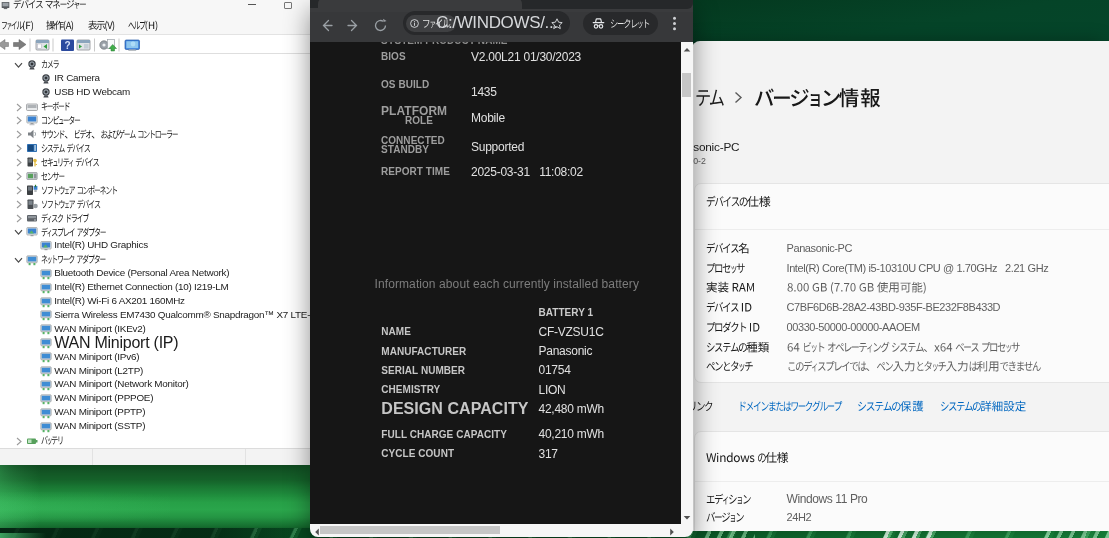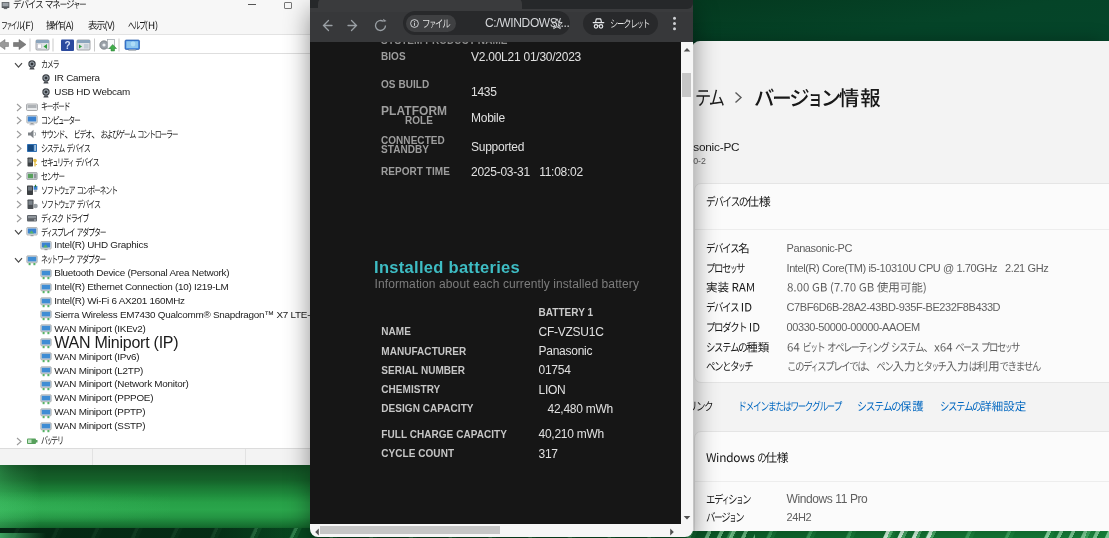--- a/index.html
+++ b/index.html
@@ -492,49 +492,48 @@
 
  <svg class="abs" style="left:362px;top:16px" width="5" height="15" viewBox="0 0 5 15">
   <circle cx="2.5" cy="2.2" r="1.5" fill="#cfd1d4"></circle>
       <circle cx="2.5" cy="7.5" r="1.5" fill="#cfd1d4"></circle>
       <circle cx="2.5" cy="12.8" r="1.5" fill="#cfd1d4"></circle>
  </svg>
 </div>
 <svg style="position:absolute;left:421.8px;top:16.7px;overflow:visible" width="30" height="14">
     <path transform="translate(0,10.5)" d="M7.4 -7.0 6.9 -7.4C6.7 -7.3 6.6 -7.3 6.4 -7.3C6.0 -7.3 2.6 -7.3 2.1 -7.3C1.8 -7.3 1.5 -7.4 1.2 -7.4V-6.5C1.5 -6.5 1.8 -6.5 2.1 -6.5C2.6 -6.5 6.0 -6.5 6.5 -6.5C6.4 -5.5 6.0 -4.0 5.4 -3.1C4.7 -2.0 3.7 -1.1 2.0 -0.6L2.6 0.2C4.2 -0.4 5.2 -1.4 6.0 -2.6C6.7 -3.7 7.1 -5.4 7.3 -6.5C7.3 -6.7 7.4 -6.8 7.4 -7.0Z M13.2 -5.3 12.9 -5.7C12.8 -5.7 12.6 -5.7 12.5 -5.7C12.2 -5.7 9.4 -5.7 9.2 -5.7C9.0 -5.7 8.7 -5.7 8.5 -5.8V-4.9C8.7 -4.9 9.0 -4.9 9.2 -4.9C9.4 -4.9 12.0 -4.9 12.4 -4.9C12.2 -4.4 11.7 -3.5 11.2 -3.0L11.7 -2.6C12.3 -3.2 12.8 -4.5 13.0 -5.0C13.1 -5.1 13.1 -5.2 13.2 -5.3ZM10.9 -4.2H10.3C10.3 -4.0 10.4 -3.8 10.4 -3.6C10.4 -2.2 10.2 -1.1 9.3 -0.1C9.2 0.1 9.0 0.2 8.9 0.2L9.3 0.8C10.8 -0.4 10.9 -2.0 10.9 -4.2Z M13.6 -3.8 13.9 -3.0C15.1 -3.4 16.3 -4.1 17.2 -4.7V-0.8C17.2 -0.4 17.1 0.1 17.1 0.3H18.0C17.9 0.1 17.9 -0.4 17.9 -0.8V-5.2C18.8 -5.9 19.6 -6.7 20.2 -7.6L19.7 -8.2C19.1 -7.4 18.2 -6.4 17.3 -5.8C16.4 -5.0 15.0 -4.3 13.6 -3.8Z M24.7 -0.2 25.1 0.2C25.2 0.2 25.3 0.1 25.4 0.0C26.4 -0.6 27.6 -1.7 28.4 -2.9L28.0 -3.6C27.3 -2.4 26.2 -1.5 25.4 -1.0C25.4 -1.4 25.4 -6.4 25.4 -7.1C25.4 -7.5 25.5 -7.8 25.5 -7.9H24.7C24.7 -7.8 24.7 -7.5 24.7 -7.1C24.7 -6.4 24.7 -1.3 24.7 -0.8C24.7 -0.6 24.7 -0.4 24.7 -0.2ZM20.7 -0.3 21.4 0.3C22.1 -0.5 22.6 -1.5 22.9 -2.6C23.1 -3.7 23.2 -5.9 23.2 -7.1C23.2 -7.4 23.2 -7.7 23.2 -7.8H22.4C22.5 -7.6 22.5 -7.4 22.5 -7.1C22.5 -5.9 22.5 -3.8 22.2 -2.9C22.0 -1.8 21.5 -0.9 20.7 -0.3Z" fill="#e9e9e9"></path>
   </svg>
-<div style="position:absolute;left:485px;top:16.4px;font-family:'Liberation Sans',sans-serif;font-size:12px;font-weight:400;color:#d5d7da;white-space:pre;line-height:14px;letter-spacing:-0.35px;">C:/WINDOWS/...</div>
+<div style="position:absolute;left:436px;top:16.4px;font-family:'Liberation Sans',sans-serif;font-size:17px;font-weight:400;color:#d5d7da;white-space:pre;line-height:14px;letter-spacing:-0.35px;">C:/WINDOWS/...</div>
 <svg style="position:absolute;left:609.9px;top:16.7px;overflow:visible" width="42" height="14">
     <path transform="translate(0,10.5)" d="M2.5 -8.1 2.1 -7.4C2.6 -7.0 3.5 -6.2 3.9 -5.9L4.3 -6.6C3.9 -6.9 3.0 -7.7 2.5 -8.1ZM1.2 -0.6 1.6 0.3C2.4 0.1 3.5 -0.4 4.4 -1.0C5.7 -2.0 6.8 -3.3 7.5 -4.8L7.1 -5.6C6.5 -4.1 5.4 -2.8 4.0 -1.8C3.2 -1.2 2.2 -0.8 1.2 -0.6ZM1.2 -5.7 0.9 -5.0C1.4 -4.7 2.3 -3.9 2.7 -3.5L3.0 -4.3C2.7 -4.6 1.7 -5.4 1.2 -5.7Z M7.7 -4.5V-3.5C8.0 -3.5 8.4 -3.6 8.8 -3.6C9.3 -3.6 12.3 -3.6 12.9 -3.6C13.2 -3.6 13.5 -3.5 13.7 -3.5V-4.5C13.5 -4.5 13.2 -4.5 12.9 -4.5C12.3 -4.5 9.3 -4.5 8.8 -4.5C8.4 -4.5 8.0 -4.5 7.7 -4.5Z M17.6 -8.2 16.8 -8.5C16.8 -8.2 16.7 -7.8 16.6 -7.6C16.2 -6.7 15.4 -5.2 14.0 -4.1L14.6 -3.5C15.4 -4.3 16.1 -5.2 16.6 -6.1H19.4C19.3 -5.2 18.8 -3.8 18.1 -2.9C17.4 -1.7 16.3 -0.8 14.8 -0.2L15.4 0.5C17.0 -0.3 17.9 -1.2 18.7 -2.4C19.4 -3.5 19.9 -4.9 20.2 -6.0C20.2 -6.2 20.3 -6.4 20.4 -6.6L19.8 -7.0C19.7 -6.9 19.5 -6.9 19.3 -6.9H17.0L17.2 -7.3C17.3 -7.5 17.5 -7.9 17.6 -8.2Z M22.0 -0.3 22.5 0.2C22.6 0.1 22.7 0.0 22.8 0.0C24.9 -0.8 26.6 -2.1 27.6 -3.7L27.3 -4.5C26.2 -2.8 24.3 -1.4 22.7 -0.9C22.7 -1.4 22.7 -5.9 22.7 -6.9C22.7 -7.2 22.8 -7.5 22.8 -7.8H22.0C22.0 -7.6 22.1 -7.1 22.1 -6.9C22.1 -5.9 22.1 -1.5 22.1 -0.9C22.1 -0.6 22.0 -0.5 22.0 -0.3Z M30.2 -6.0 29.8 -5.8C29.9 -5.3 30.2 -4.0 30.3 -3.5L30.8 -3.8C30.7 -4.2 30.4 -5.6 30.2 -6.0ZM32.6 -5.5 32.0 -5.7C31.9 -4.4 31.6 -3.1 31.1 -2.2C30.6 -1.1 29.8 -0.3 29.0 0.1L29.5 0.8C30.2 0.3 31.0 -0.5 31.6 -1.7C32.0 -2.7 32.3 -3.8 32.5 -4.9C32.5 -5.1 32.5 -5.2 32.6 -5.5ZM28.7 -5.5 28.3 -5.2C28.4 -4.9 28.7 -3.4 28.8 -2.9L29.3 -3.2C29.2 -3.7 28.9 -5.1 28.7 -5.5Z M35.1 -0.9C35.1 -0.5 35.1 -0.0 35.0 0.3H35.8C35.8 -0.0 35.8 -0.6 35.8 -0.9L35.8 -4.4C36.7 -4.0 38.1 -3.3 39.0 -2.7L39.3 -3.6C38.4 -4.1 36.9 -4.9 35.8 -5.3V-7.0C35.8 -7.4 35.8 -7.8 35.8 -8.1H35.0C35.1 -7.8 35.1 -7.3 35.1 -7.0C35.1 -6.2 35.1 -1.5 35.1 -0.9Z" fill="#e6e6e6"></path>
   </svg>
 <div class="abs" style="left:310px;top:42.3px;width:370.5px;height:481.7px;overflow:hidden;">
     <div class="abs" style="left:-310px;top:-42.3px;width:1109px;height:538px;">
       <div style="position:absolute;left:381.0px;top:35.1px;font-family:'Liberation Sans',sans-serif;font-size:10px;font-weight:700;color:#8a8a8a;white-space:pre;line-height:12px;letter-spacing:0.05px;">SYSTEM PRODUCT NAME</div>
       <div style="position:absolute;left:381.0px;top:51.1px;font-family:'Liberation Sans',sans-serif;font-size:10px;font-weight:700;color:#9e9e9e;white-space:pre;line-height:12px;letter-spacing:0.05px;">BIOS</div>
       <div style="position:absolute;left:471.0px;top:49.8px;font-family:'Liberation Sans',sans-serif;font-size:12px;font-weight:400;color:#e0e0e0;white-space:pre;line-height:15px;letter-spacing:-0.25px;">V2.00L21 01/30/2023</div>
       <div style="position:absolute;left:381.0px;top:78.8px;font-family:'Liberation Sans',sans-serif;font-size:10px;font-weight:700;color:#9e9e9e;white-space:pre;line-height:12px;letter-spacing:0.05px;">OS BUILD</div>
       <div style="position:absolute;left:471.0px;top:84.8px;font-family:'Liberation Sans',sans-serif;font-size:12px;font-weight:400;color:#e0e0e0;white-space:pre;line-height:15px;letter-spacing:-0.25px;">1435</div>
       <div style="position:absolute;left:381.0px;top:105.0px;font-family:'Liberation Sans',sans-serif;font-size:12px;font-weight:700;color:#9e9e9e;white-space:pre;line-height:12px;letter-spacing:0.05px;">PLATFORM</div>
       <div style="position:absolute;left:381.0px;top:114.5px;font-family:'Liberation Sans',sans-serif;font-size:10px;font-weight:700;color:#9e9e9e;white-space:pre;line-height:12px;letter-spacing:0.05px;padding-left:24px;">ROLE</div>
       <div style="position:absolute;left:471.0px;top:110.8px;font-family:'Liberation Sans',sans-serif;font-size:12px;font-weight:400;color:#e0e0e0;white-space:pre;line-height:15px;letter-spacing:-0.25px;">Mobile</div>
       <div style="position:absolute;left:381.0px;top:134.6px;font-family:'Liberation Sans',sans-serif;font-size:10px;font-weight:700;color:#9e9e9e;white-space:pre;line-height:12px;letter-spacing:0.05px;">CONNECTED</div>
       <div style="position:absolute;left:381.0px;top:144.1px;font-family:'Liberation Sans',sans-serif;font-size:10px;font-weight:700;color:#9e9e9e;white-space:pre;line-height:12px;letter-spacing:0.05px;">STANDBY</div>
       <div style="position:absolute;left:471.0px;top:140.4px;font-family:'Liberation Sans',sans-serif;font-size:12px;font-weight:400;color:#e0e0e0;white-space:pre;line-height:15px;letter-spacing:-0.25px;">Supported</div>
       <div style="position:absolute;left:381.0px;top:166.2px;font-family:'Liberation Sans',sans-serif;font-size:10px;font-weight:700;color:#9e9e9e;white-space:pre;line-height:12px;letter-spacing:0.05px;">REPORT TIME</div>
       <div style="position:absolute;left:471.0px;top:164.6px;font-family:'Liberation Sans',sans-serif;font-size:12px;font-weight:400;color:#e0e0e0;white-space:pre;line-height:15px;letter-spacing:-0.25px;">2025-03-31   11:08:02</div>
-      <div style="position:absolute;left:374.0px;top:256.7px;font-family:'Liberation Sans',sans-serif;font-size:16.5px;font-weight:700;color:#3ebdc4;white-space:pre;line-height:21px;letter-spacing:0.3px;">Installed batteries</div>
       <div style="position:absolute;left:374.5px;top:276.6px;font-family:'Liberation Sans',sans-serif;font-size:12px;font-weight:400;color:#7d7d7d;white-space:pre;line-height:15px;letter-spacing:0.1px;">Information about each currently installed battery</div>
       <div style="position:absolute;left:538.5px;top:307.3px;font-family:'Liberation Sans',sans-serif;font-size:10px;font-weight:700;color:#cccccc;white-space:pre;line-height:12px;letter-spacing:0.05px;">BATTERY 1</div>
       <div style="position:absolute;left:381.3px;top:326.4px;font-family:'Liberation Sans',sans-serif;font-size:10px;font-weight:700;color:#c6c6c6;white-space:pre;line-height:12px;letter-spacing:0.05px;">NAME</div>
       <div style="position:absolute;left:538.5px;top:324.8px;font-family:'Liberation Sans',sans-serif;font-size:12px;font-weight:400;color:#e0e0e0;white-space:pre;line-height:15px;letter-spacing:-0.25px;">CF-VZSU1C</div>
       <div style="position:absolute;left:381.3px;top:345.8px;font-family:'Liberation Sans',sans-serif;font-size:10px;font-weight:700;color:#c6c6c6;white-space:pre;line-height:12px;letter-spacing:0.05px;">MANUFACTURER</div>
       <div style="position:absolute;left:538.5px;top:344.2px;font-family:'Liberation Sans',sans-serif;font-size:12px;font-weight:400;color:#e0e0e0;white-space:pre;line-height:15px;letter-spacing:-0.25px;">Panasonic</div>
       <div style="position:absolute;left:381.3px;top:365.0px;font-family:'Liberation Sans',sans-serif;font-size:10px;font-weight:700;color:#c6c6c6;white-space:pre;line-height:12px;letter-spacing:0.05px;">SERIAL NUMBER</div>
       <div style="position:absolute;left:538.5px;top:363.4px;font-family:'Liberation Sans',sans-serif;font-size:12px;font-weight:400;color:#e0e0e0;white-space:pre;line-height:15px;letter-spacing:-0.25px;">01754</div>
       <div style="position:absolute;left:381.3px;top:384.2px;font-family:'Liberation Sans',sans-serif;font-size:10px;font-weight:700;color:#c6c6c6;white-space:pre;line-height:12px;letter-spacing:0.05px;">CHEMISTRY</div>
       <div style="position:absolute;left:538.5px;top:382.6px;font-family:'Liberation Sans',sans-serif;font-size:12px;font-weight:400;color:#e0e0e0;white-space:pre;line-height:15px;letter-spacing:-0.25px;">LION</div>
-      <div style="position:absolute;left:381.3px;top:403.4px;font-family:'Liberation Sans',sans-serif;font-size:10px;font-weight:700;color:#c6c6c6;white-space:pre;line-height:12px;letter-spacing:0.05px;">DESIGN CAPACITY</div>
-      <div style="position:absolute;left:538.5px;top:401.8px;font-family:'Liberation Sans',sans-serif;font-size:12px;font-weight:400;color:#e0e0e0;white-space:pre;line-height:15px;letter-spacing:-0.25px;margin-left:9px;">42,480 mWh</div>
+      <div style="position:absolute;left:381.3px;top:403.4px;font-family:'Liberation Sans',sans-serif;font-size:16px;font-weight:700;color:#c6c6c6;white-space:pre;line-height:12px;letter-spacing:0.05px;">DESIGN CAPACITY</div>
+      <div style="position:absolute;left:538.5px;top:401.8px;font-family:'Liberation Sans',sans-serif;font-size:12px;font-weight:400;color:#e0e0e0;white-space:pre;line-height:15px;letter-spacing:-0.25px;">42,480 mWh</div>
       <div style="position:absolute;left:381.3px;top:428.9px;font-family:'Liberation Sans',sans-serif;font-size:10px;font-weight:700;color:#c6c6c6;white-space:pre;line-height:12px;letter-spacing:0.05px;">FULL CHARGE CAPACITY</div>
       <div style="position:absolute;left:538.5px;top:427.3px;font-family:'Liberation Sans',sans-serif;font-size:12px;font-weight:400;color:#e0e0e0;white-space:pre;line-height:15px;letter-spacing:-0.25px;">40,210 mWh</div>
       <div style="position:absolute;left:381.3px;top:448.1px;font-family:'Liberation Sans',sans-serif;font-size:10px;font-weight:700;color:#c6c6c6;white-space:pre;line-height:12px;letter-spacing:0.05px;">CYCLE COUNT</div>
       <div style="position:absolute;left:538.5px;top:446.5px;font-family:'Liberation Sans',sans-serif;font-size:12px;font-weight:400;color:#e0e0e0;white-space:pre;line-height:15px;letter-spacing:-0.25px;">317</div>
     </div>
   </div>
 </body></html>

